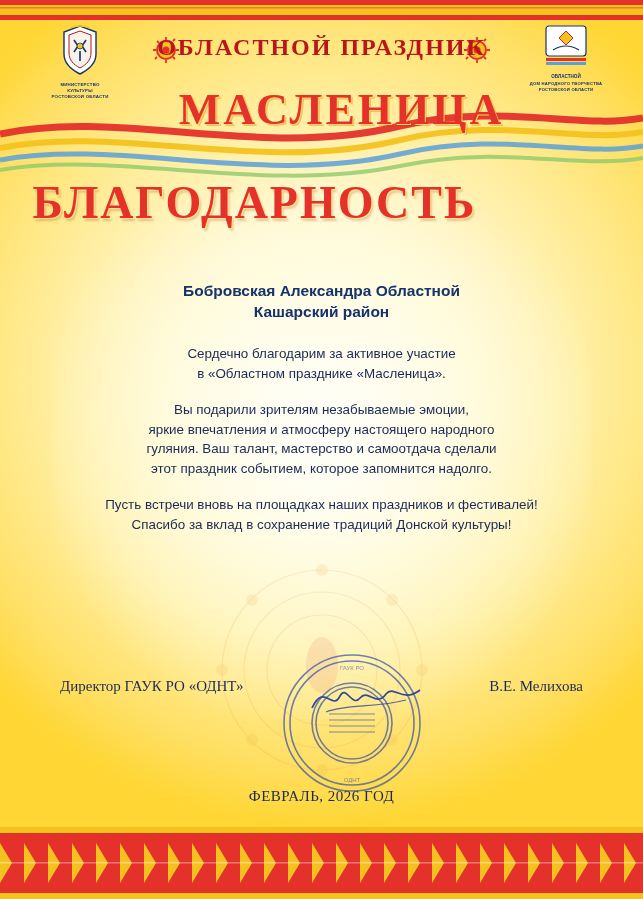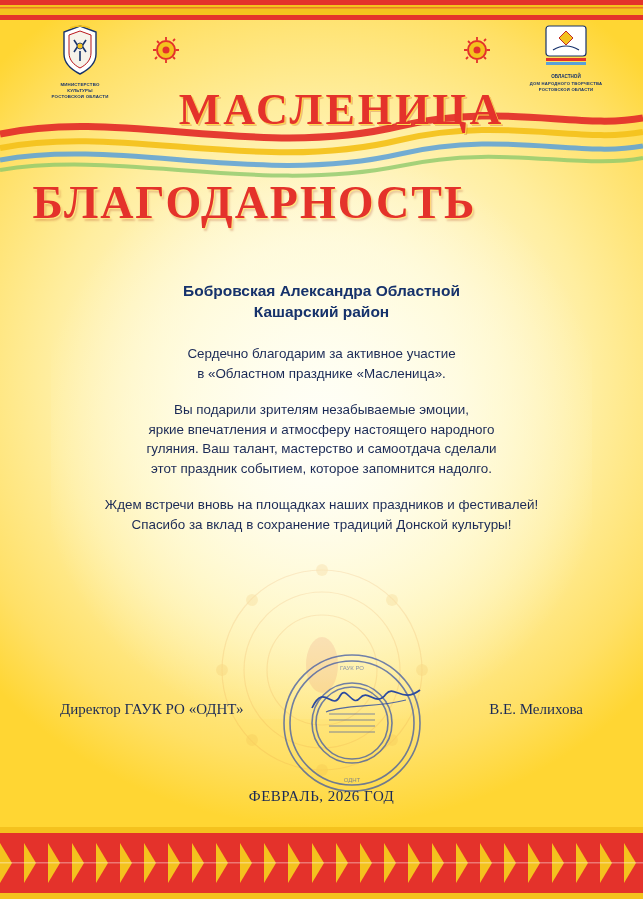--- a/index.html
+++ b/index.html
@@ -173,21 +173,21 @@
   .body p { margin: 0 0 17px 0; }
   .body p:last-child { margin-bottom: 0; }
 
   
   .sign-row {
     position: absolute;
     top: 678px;
     left: 60px;
     width: 523px;
     display: flex;
-    align-items: flex-end;
+    align-items: flex-start;
     justify-content: space-between;
     color: #1b2a56;
     font-size: 15px;
     font-family: "Liberation Serif", serif;
   }
   .sign-title { white-space: nowrap; }
   .sign-name { white-space: nowrap; }
   .sign-mark {
     position: relative;
     width: 120px;
@@ -294,36 +294,37 @@
     </g>
   </svg>
   <svg class="title-sun sun-right" viewBox="0 0 28 28">
     <circle cx="14" cy="14" r="9" fill="#f4c21e" stroke="#e4322b" stroke-width="2"></circle>
     <circle cx="14" cy="14" r="3.5" fill="#e4322b"></circle>
     <g stroke="#e4322b" stroke-width="1.8">
       <path d="M14 1 v3 M14 24 v3 M1 14 h3 M24 14 h3 M5 5 l2 2 M21 21 l2 2 M21 5 l2 -2 M5 21 l-2 2"></path>
     </g>
   </svg>
 
+  <div class="title-top">Областной праздник</div>
   <div class="title-maslenitsa">Масленица</div>
   <div class="title-blagodarnost">Благодарность</div>
 
   <div class="recipient">
     <div>Бобровская Александра Областной</div>
     <div>Кашарский район</div>
   </div>
 
   <div class="body">
     <p style="white-space: pre-line;">Сердечно благодарим за активное участие
 в «Областном празднике «Масленица».</p>
     <p style="white-space: pre-line;">Вы подарили зрителям незабываемые эмоции,
 яркие впечатления и атмосферу настоящего народного
 гуляния. Ваш талант, мастерство и самоотдача сделали
 этот праздник событием, которое запомнится надолго.</p>
-    <p style="white-space: pre-line;">Ждем встречи вновь на площадках наших праздников и фестивалей!
+    <p style="white-space: pre-line;">Пусть встречи вновь на площадках наших праздников и фестивалей!
 Спасибо за вклад в сохранение традиций Донской культуры!</p>
   </div>
 
   <svg class="stamp" viewBox="0 0 150 150">
     <g fill="none" stroke="#3a55a5" stroke-width="1.6">
       <circle cx="75" cy="75" r="68"></circle>
       <circle cx="75" cy="75" r="62"></circle>
       <circle cx="75" cy="75" r="40"></circle>
       <circle cx="75" cy="75" r="36"></circle>
     </g>

